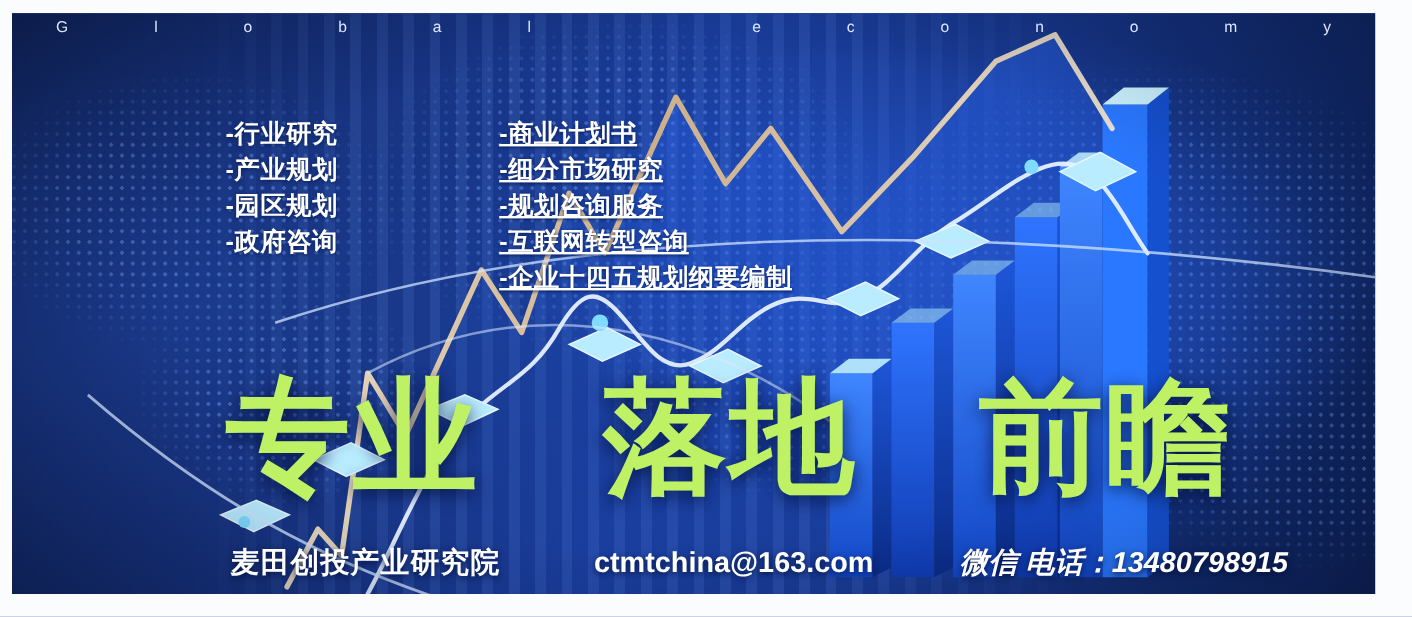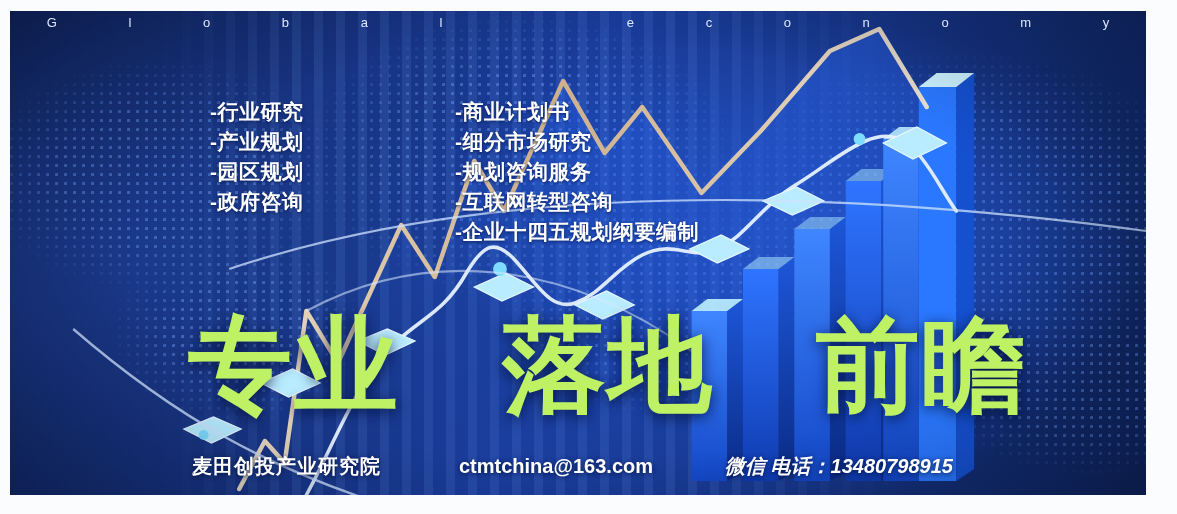--- a/index.html
+++ b/index.html
@@ -76,43 +76,42 @@
   }
   .svc-col{
     position:absolute;
     color:#ffffff;
     font-size:21px;
     font-weight:700;
     line-height:30px;
     letter-spacing:.5px;
     text-shadow:0 1px 3px rgba(0,20,70,.75);
     white-space:nowrap;
-    margin-left:22px;
   }
   #col-left{left:178px;top:86px;}
-  #col-right{left:423px;top:86px;}
+  #col-right{left:406px;top:86px;text-decoration:underline;}
   .svc-col div{margin:0;padding:0;}
 
   #headline{
     position:absolute;left:178px;top:300px;
     color:#bef264;
     font-size:104px;
     font-weight:700;
     line-height:108px;
     letter-spacing:2px;
     white-space:nowrap;
     text-shadow:0 3px 14px rgba(2,14,55,.8);
   }
   #headline .gap{display:inline-block;width:40px;}
 
   #footer{
     position:absolute;left:182px;top:442px;
     display:flex;align-items:baseline;
     color:#ffffff;
-    font-size:20px;
+    font-size:24px;
     font-weight:700;
     white-space:nowrap;
     text-shadow:0 1px 5px rgba(2,14,55,.85);
   }
   #footer .company{letter-spacing:1px;}
   #footer .email{margin-left:78px;font-weight:700;letter-spacing:0px;}
   #footer .phone{margin-left:72px;font-weight:700;letter-spacing:0px;font-style:italic;}
 </style>
 </head>
 <body>

